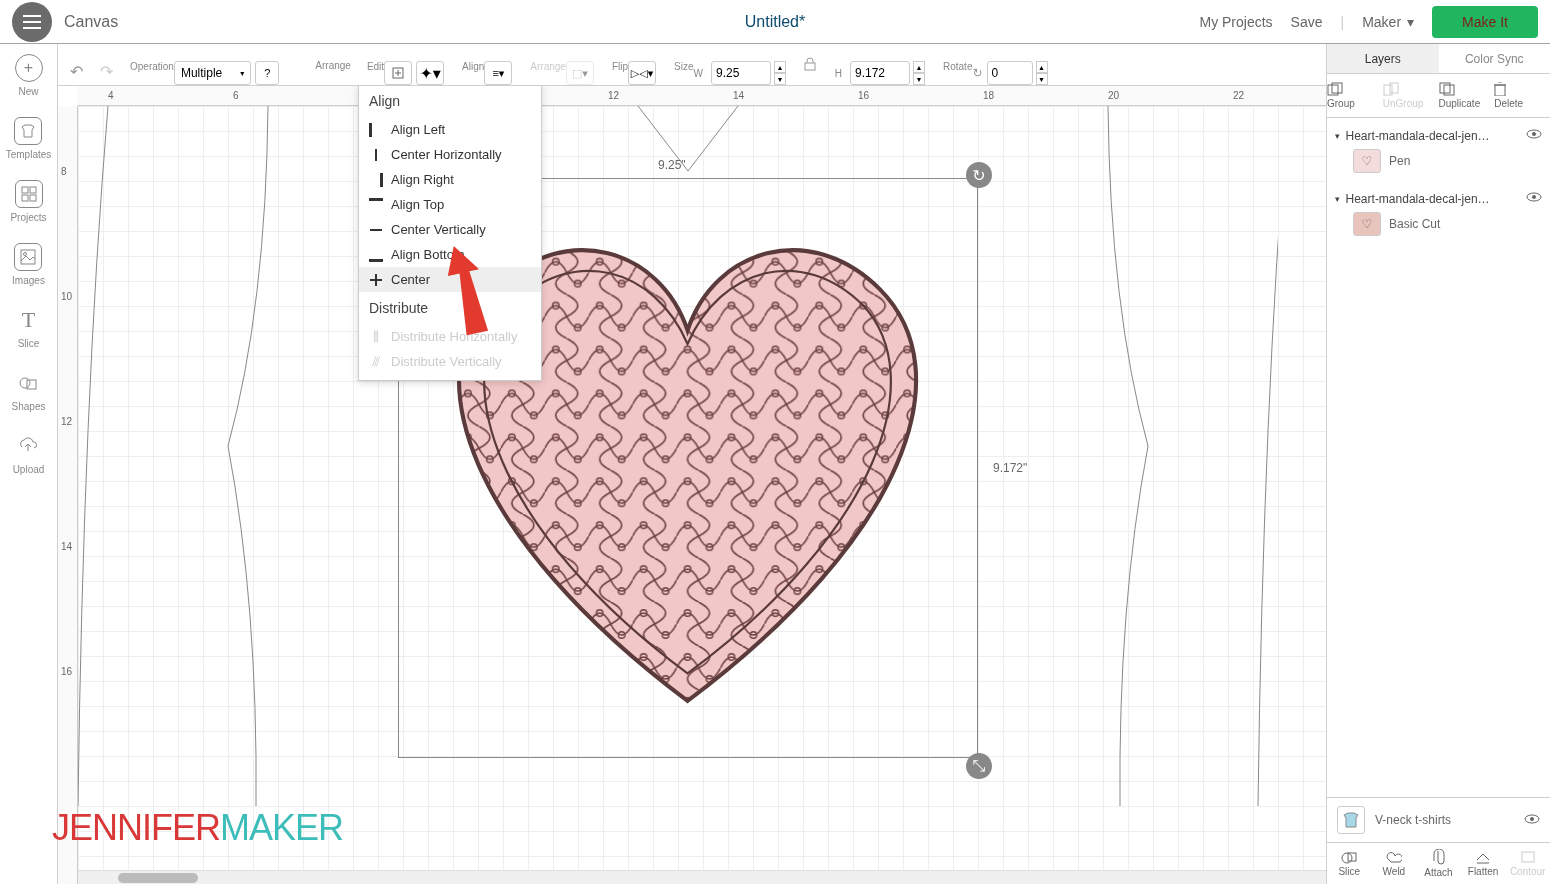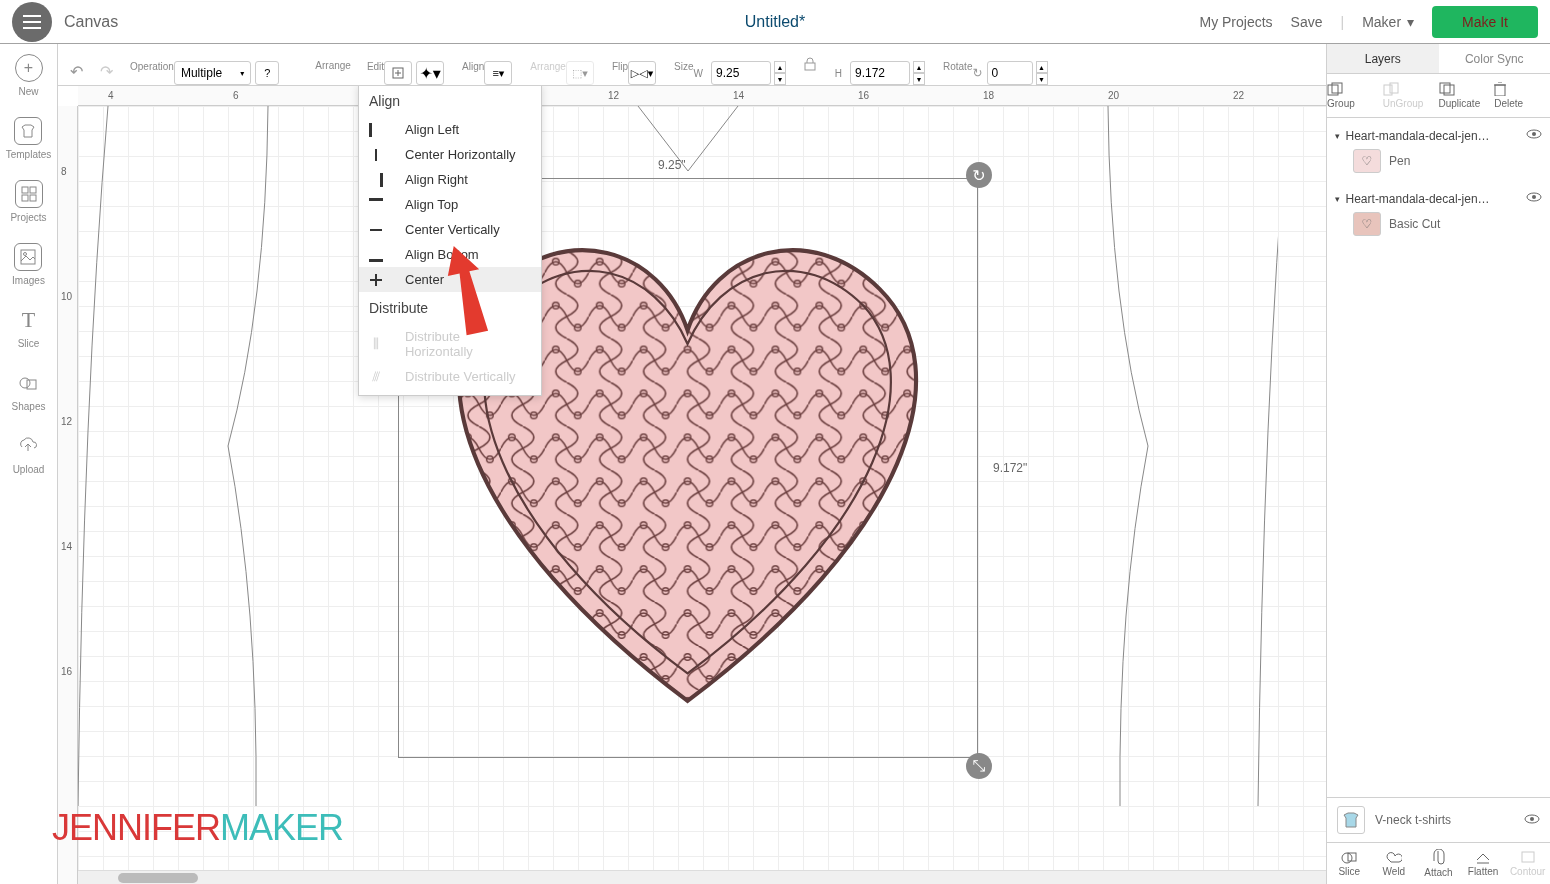--- a/index.html
+++ b/index.html
@@ -58,21 +58,21 @@
 .heart { width: 100%; height: 100%; display: flex; align-items: center; justify-content: center; }
 .heart svg { width: 95%; height: 95%; }
 .dim-w { position: absolute; left: 600px; top: 72px; font-size: 12px; color: #666; }
 .dim-h { position: absolute; left: 935px; top: 375px; font-size: 12px; color: #666; }
 .handle-r { position: absolute; left: 908px; top: 76px; width: 26px; height: 26px; background: #888; border-radius: 13px; color: #fff; display: flex; align-items: center; justify-content: center; cursor: pointer; }
 .handle-s { position: absolute; left: 908px; top: 667px; width: 26px; height: 26px; background: #888; border-radius: 13px; color: #fff; display: flex; align-items: center; justify-content: center; cursor: pointer; }
 
 
 .align-menu { position: absolute; left: 300px; top: -2px; width: 184px; background: #fff; border: 1px solid #ccc; box-shadow: 0 2px 8px rgba(0,0,0,0.15); z-index: 50; padding-bottom: 6px; }
 .align-menu .hdr { font-size: 14px; color: #444; padding: 8px 10px; font-weight: 500; }
-.align-menu .item { display: flex; align-items: center; padding: 5px 10px; font-size: 13px; color: #333; cursor: pointer; gap: 22px; }
+.align-menu .item { display: flex; align-items: center; padding: 5px 10px; font-size: 13px; color: #333; cursor: pointer; gap: 8px; }
 .align-menu .item:hover, .align-menu .item.hover { background: #eee; }
 .align-menu .item.disabled { color: #ccc; cursor: default; }
 .align-menu .icn { width: 14px; height: 14px; display: flex; align-items: center; justify-content: center; }
 
 .red-arrow { position: absolute; left: 385px; top: 158px; z-index: 60; }
 
 
 .right-panel { position: absolute; right: 0; top: 44px; width: 224px; bottom: 0; background: #fff; border-left: 1px solid #d0d0d0; display: flex; flex-direction: column; }
 .rp-tabs { display: flex; height: 30px; border-bottom: 1px solid #d0d0d0; }
 .rp-tab { flex: 1; display: flex; align-items: center; justify-content: center; font-size: 12px; color: #888; cursor: pointer; }

